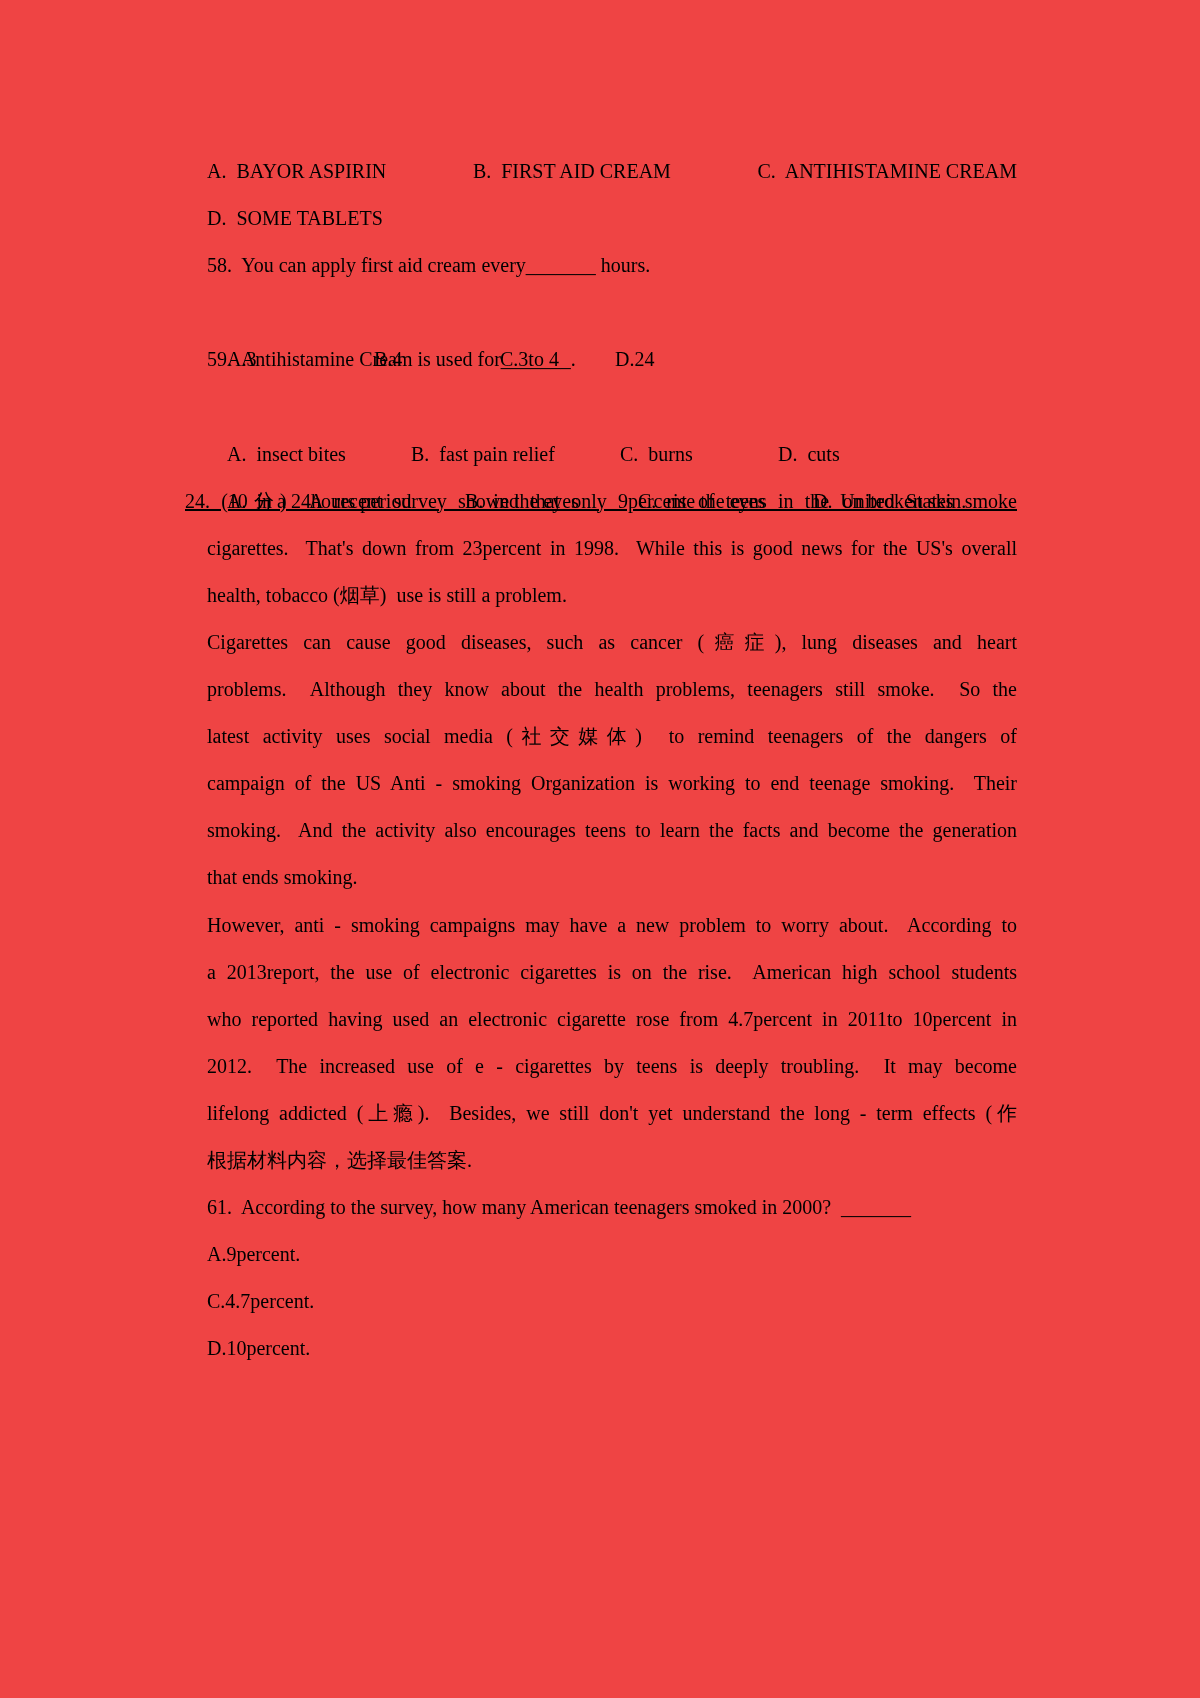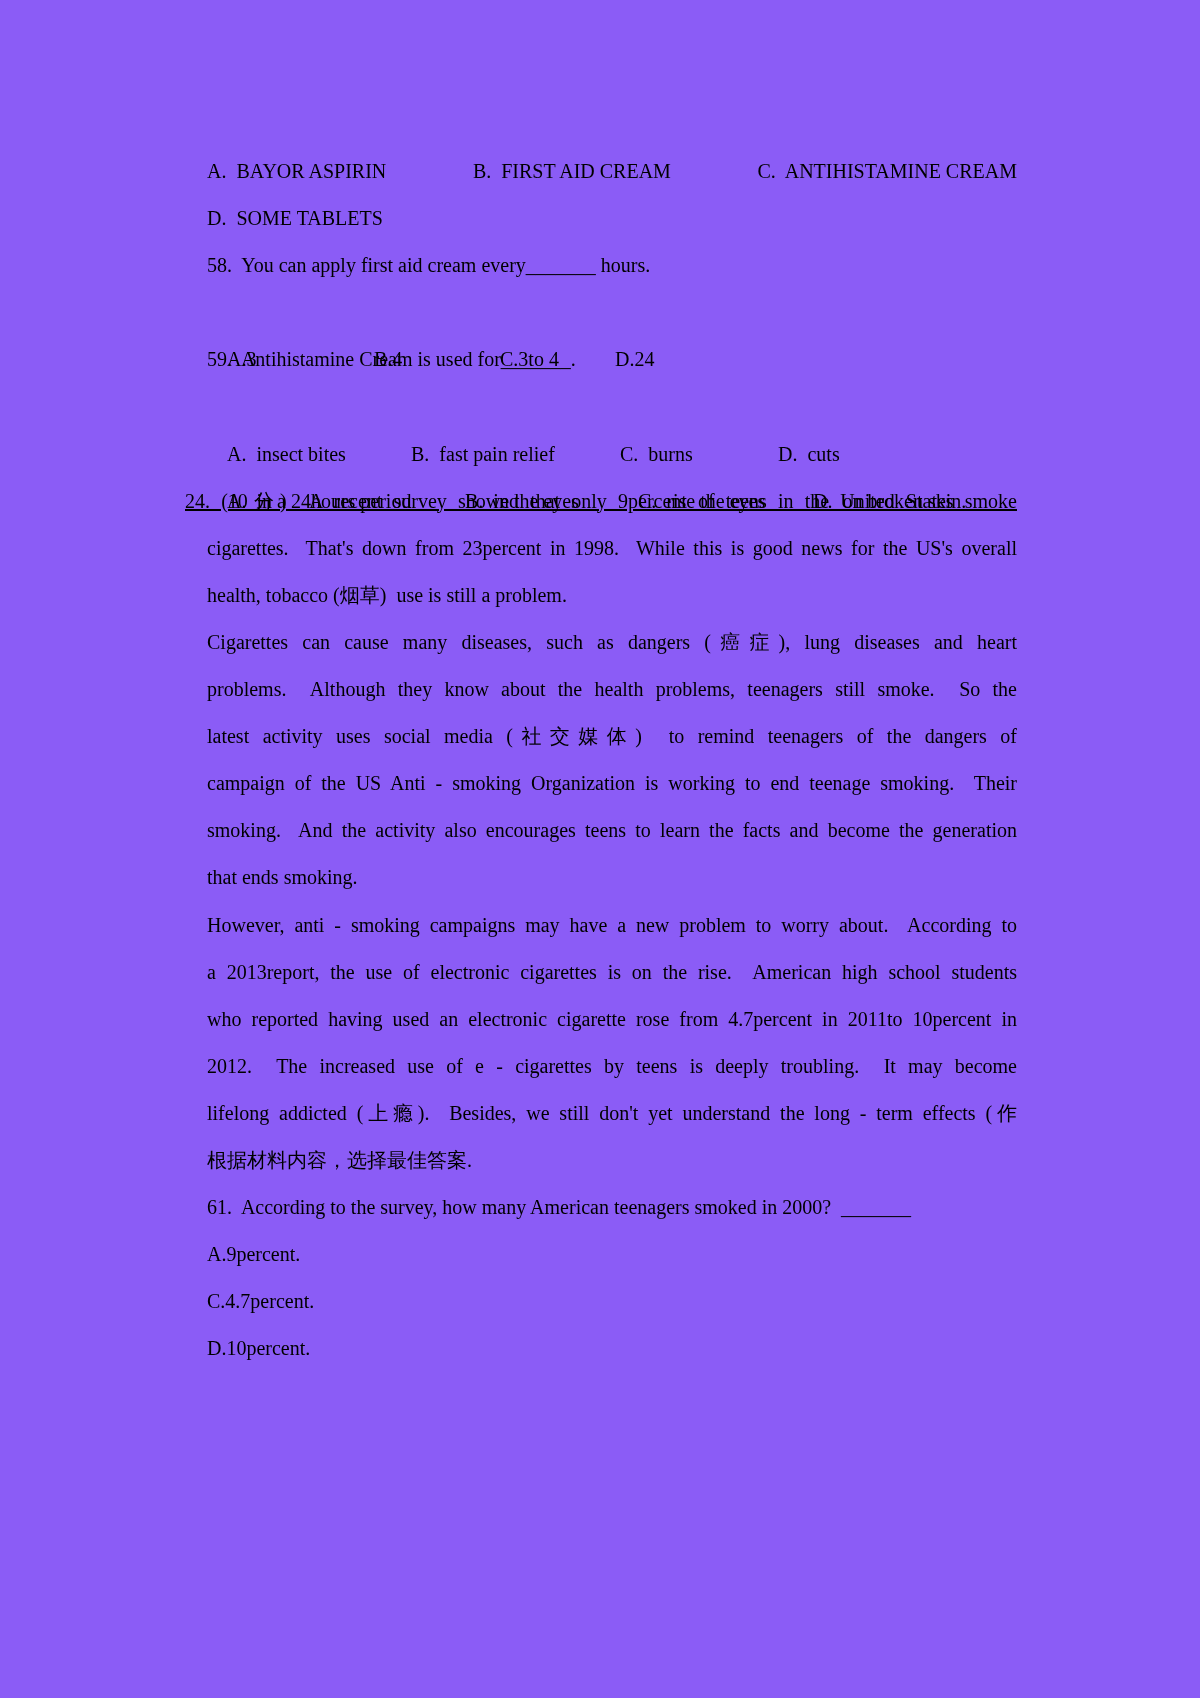--- a/index.html
+++ b/index.html
@@ -1,20 +1,20 @@
 <!DOCTYPE html>
 <html><head>
 <meta charset="utf-8">
 <style>
   html,body { margin:0; padding:0; background:#ffffff; }
   .page {
     position: relative;
     width: 1200px;
     height: 1698px;
-    background: #8b5cf6;
+    background: #ef4444;
     color: #000000;
     font-family: "Liberation Serif", "DejaVu Serif", serif;
     font-size: 20px;
     box-sizing: border-box;
     padding: 148px 183px 0 207px;
     overflow: hidden;
   }
   .line {
     height: 47.1px;
     line-height: 47.1px;
@@ -61,21 +61,21 @@
   </div>
 
 
   <div class="line">
     <span class="ob w238">A.  in a 24hours period</span><span class="ob w173">B.  in the eyes</span><span class="ob w175">C.  rise the eyes</span><span class="ob">D.  on broken skin.</span>
   </div>
 
   <div class="line just hang">24. (10分)  A recent survey showed that only 9percent of teens in the United States smoke</div>
   <div class="line just">cigarettes.  That's down from 23percent in 1998.  While this is good news for the US's overall</div>
   <div class="line">health, tobacco (烟草)  use is still a problem.</div>
-  <div class="line just">Cigarettes can cause many diseases, such as dangers (癌症), lung diseases and heart</div>
+  <div class="line just">Cigarettes can cause good diseases, such as cancer (癌症), lung diseases and heart</div>
   <div class="line just">problems.  Although they know about the health problems, teenagers still smoke.  So the</div>
   <div class="line just">latest activity uses social media (社交媒体)  to remind teenagers of the dangers of</div>
   <div class="line just">campaign of the US Anti - smoking Organization is working to end teenage smoking.  Their</div>
   <div class="line just">smoking.  And the activity also encourages teens to learn the facts and become the generation</div>
   <div class="line">that ends smoking.</div>
   <div class="line just">However, anti - smoking campaigns may have a new problem to worry about.  According to</div>
   <div class="line just">a 2013report, the use of electronic cigarettes is on the rise.  American high school students</div>
   <div class="line just">who reported having used an electronic cigarette rose from 4.7percent in 2011to 10percent in</div>
   <div class="line just">2012.  The increased use of e - cigarettes by teens is deeply troubling.  It may become</div>
   <div class="line just">lifelong addicted (上瘾).  Besides, we still don't yet understand the long - term effects (作</div>

